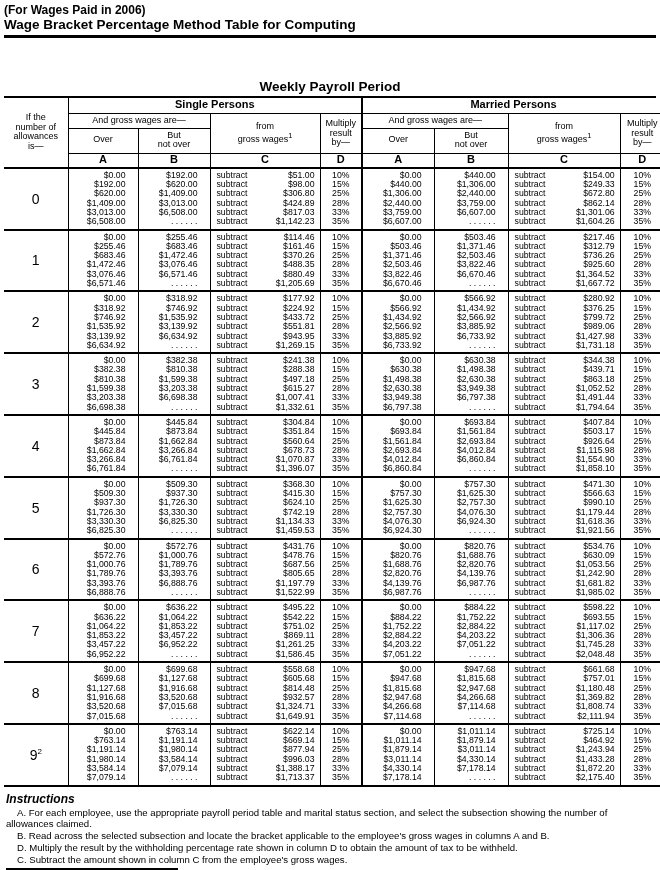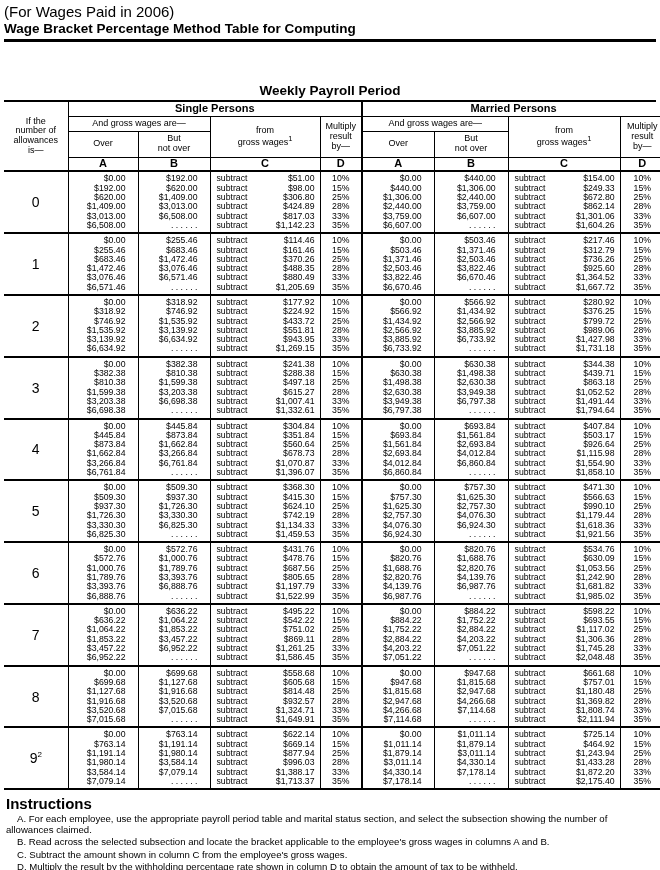--- a/index.html
+++ b/index.html
@@ -1,18 +1,18 @@
 <!DOCTYPE html>
 <html><head>
 <meta charset="utf-8">
 <style>
   html,body{margin:0;padding:0;background:#fff;color:#000;}
   body{width:660px;font-family:"Liberation Sans","DejaVu Sans",sans-serif;-webkit-font-smoothing:none;}
   .page{width:652px;padding:3px 4px 0 4px;}
-  .note{font-size:15px;font-weight:normal;line-height:1.2;}
+  .note{font-size:12px;font-weight:bold;line-height:1.2;}
   .t1{font-size:13.5px;font-weight:bold;line-height:1.15;}
   .t2{font-size:17px;font-weight:bold;line-height:1.12;}
   .rule-heavy{height:3px;background:#000;margin-top:2px;}
   .banner{text-align:center;font-weight:bold;font-size:13.5px;padding:1px 0 2px 0;border-bottom:2.5px solid #000;margin-top:40px;}
   table{width:652px;table-layout:fixed;border-collapse:collapse;}
   thead th{font-weight:normal;font-size:9px;text-align:center;vertical-align:middle;padding:1px 0;line-height:1.08;}
   .pre{white-space:pre-line;}
   .alw-h{border-bottom:2.5px solid #000;font-size:9px;margin-top:44px;}
   .sec-h{font-weight:bold;font-size:11px;border-bottom:1px solid #000;border-left:1px solid #000;padding:1px 0 2px 0;}
   .sec-start{border-left:2.5px solid #000 !important;}
@@ -22,21 +22,21 @@
   tr.letters th{font-weight:bold;font-size:11px;border-left:1px solid #000;border-bottom:2.5px solid #000;padding:0 0 1px 0;}
   tbody td{vertical-align:top;border-left:1px solid #000;border-bottom:2px solid #000;padding:2px 0;}
   tbody td.alw{border-left:none;vertical-align:middle;text-align:center;font-size:14px;}
   tbody td.alw sup{font-size:8px;}
   .ln{line-height:9.3px;font-size:8.7px;white-space:nowrap;}
   td.num .ln{text-align:right;padding-right:12px;}
   td.sub .ln{display:flex;justify-content:space-between;padding:0 5px 0 6px;}
   td.rate .ln{text-align:center;}
   sup{font-size:7.5px;}
   .instructions{padding:3px 2px 0 2px;}
-  .ins-title{font-weight:bold;font-size:15px;margin:2px 0 1px 0;}
+  .ins-title{font-weight:bold;font-size:12px;margin:2px 0 1px 0;font-style:italic;}
   .ins{margin:0 0 1px 0;font-size:9.6px;line-height:1.16;text-indent:11px;}
   .fn-rule{width:172px;height:2px;background:#000;margin:3px 0 2px 2px;}
   .fn{margin:0 0 1px 2px;font-size:9.6px;line-height:1.16;padding-left:12px;text-indent:-12px;}
 </style>
 </head>
 <body>
 
 <div class="page">
 
   <div class="note">(For Wages Paid in 2006)</div>
@@ -1133,22 +1133,22 @@
             <div class="ln">35%</div>
           </td>
         </tr>
       </tbody>
   </table>
 
   <div class="instructions">
     <div class="ins-title">Instructions</div>
     <p class="ins">A. For each employee, use the appropriate payroll period table and marital status section, and select the subsection showing the number of allowances claimed.</p>
     <p class="ins">B. Read across the selected subsection and locate the bracket applicable to the employee's gross wages in columns A and B.</p>
+    <p class="ins">D. Multiply the result by the withholding percentage rate shown in column D to obtain the amount of tax to be withheld.</p>
     <p class="ins">C. Subtract the amount shown in column C from the employee's gross wages.</p>
-    <p class="ins">D. Multiply the result by the withholding percentage rate shown in column D to obtain the amount of tax to be withheld.</p>
   </div>
   <div class="fn-rule"></div>
   <div>
     <p class="fn"><sup>1</sup> <span>If the gross wages are less than the amount to be subtracted, the withholding is zero.</span></p>
     <p class="fn"><sup>2</sup> <span>You can expand these tables for additional allowances. To do this, increase the amounts in this subsection by $63.46 for each additional allowance claimed.</span></p>
   </div>
 
 </div>
 
 </body></html>

